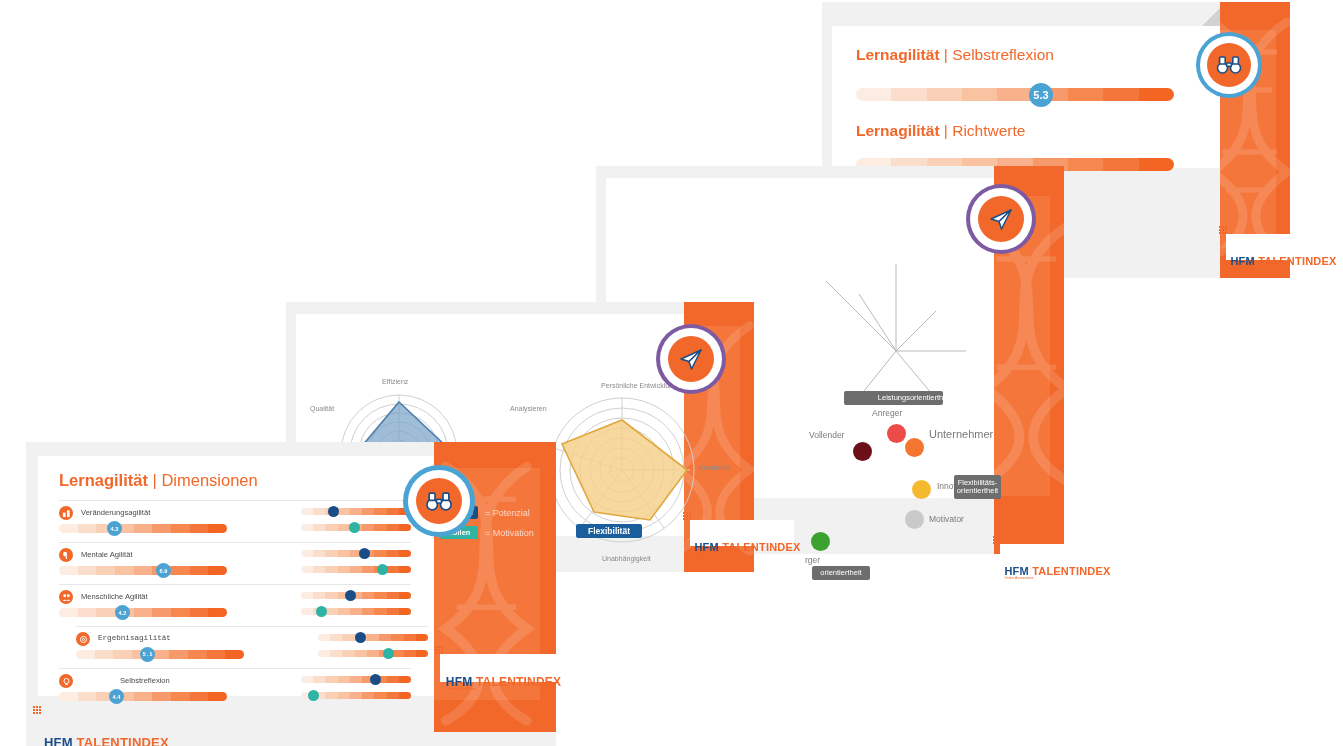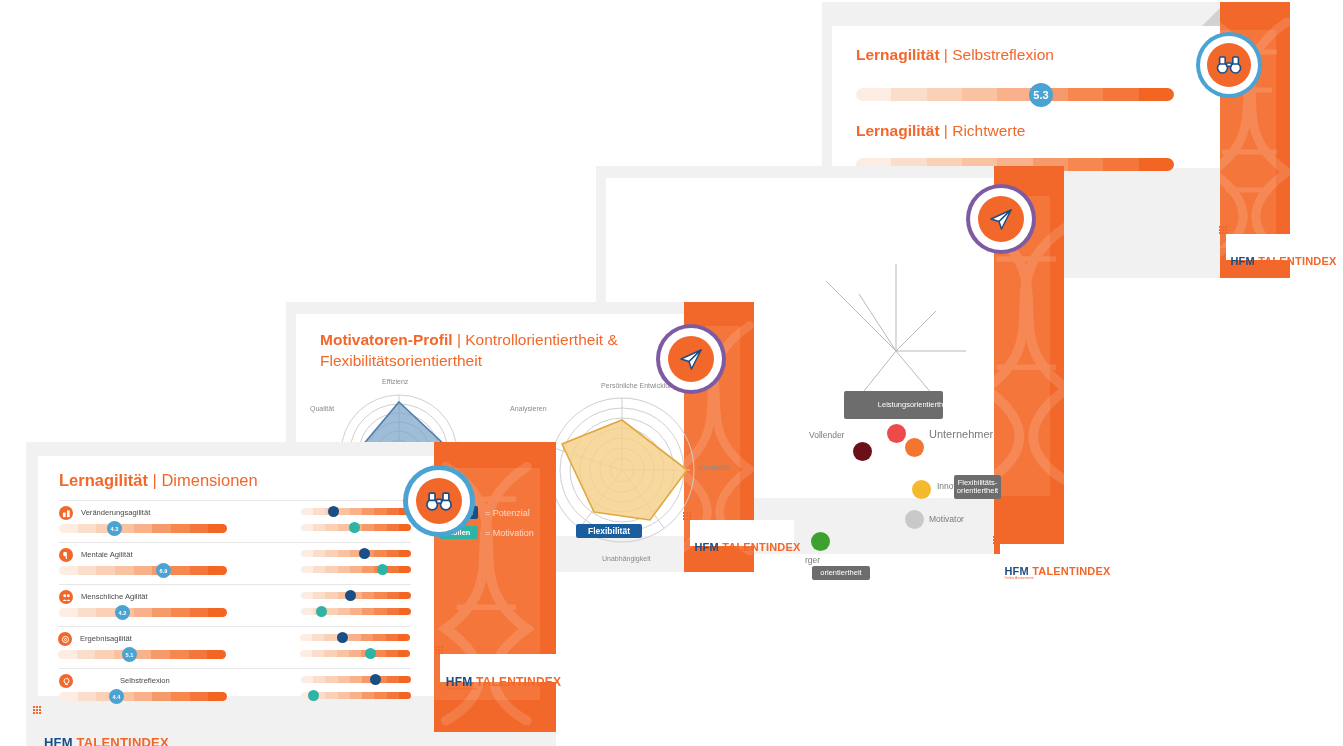--- a/index.html
+++ b/index.html
@@ -242,21 +242,21 @@
   <div class="role-node" style="left:309px;top:344px;width:19px;height:19px;background:#c9c9c9;"></div>
   <div class="role-node" style="left:215px;top:366px;width:19px;height:19px;background:#3da130;"></div>
 
   <div class="role-lbl" style="left:276px;top:242px;font-size:8.5px;">Anreger</div>
   <div class="role-lbl" style="left:213px;top:264px;font-size:8.5px;">Vollender</div>
   <div class="role-lbl" style="left:333px;top:262px;font-size:11px;">Unternehmer</div>
   <div class="role-lbl" style="left:341px;top:315px;font-size:8.5px;">Innovator</div>
   <div class="role-lbl" style="left:333px;top:348px;font-size:8.5px;">Motivator</div>
   <div class="role-lbl" style="left:209px;top:389px;font-size:8.5px;">rger</div>
 
-  <div class="chip grey" style="left:248px;top:225px;width:99px;height:28px;font-size:7.5px;padding-left:42px;">Leistungsorientiertheit</div>
+  <div class="chip grey" style="left:248px;top:225px;width:99px;height:14px;font-size:7.5px;padding-left:42px;">Leistungsorientiertheit</div>
   <div class="chip grey" style="left:358px;top:309px;width:47px;height:24px;font-size:7.5px;text-align:center;white-space:pre-line;">Flexibilitäts-
 orientiertheit</div>
   <div class="chip grey" style="left:216px;top:400px;width:58px;height:14px;font-size:7.5px;">orientiertheit</div>
 
   <div class="logo-box" style="left:404px;top:378px;width:104px;height:26px;">
     <div class="logo">
       <span class="dots">
         <i></i>
           <i></i>
           <i></i>
@@ -298,26 +298,20 @@
   <div class="sidebar" style="left:398px;top:0;width:70px;height:270px;">
     <div class="inner" style="left:0;top:24px;width:56px;height:214px;"></div>
     <svg class="dna" width="120" height="240" viewBox="0 0 120 250" style="left:-28px;top:14px;">
       <g stroke="#ffffff" stroke-width="9" fill="none" stroke-linecap="round">
         <path d="M20 10 C95 60 25 110 95 160 C25 210 95 245 95 245"></path>
         <path d="M95 10 C20 60 90 110 20 160 C90 210 20 245 20 245"></path>
       </g>
     </svg>
   </div>
 
-  <div class="hd" style="position:absolute;left:34px;top:28px;font-size:15.5px;line-height:1.35;width:330px;">
-    <b>Motivatoren-Profil</b>
-    <span class="sep">|</span>
-    <span class="sub">Kontrollorientiertheit &amp;</span><br>
-    <span class="sub">Flexibilitätsorientiertheit</span>
-  </div>
 
   <svg class="radar" width="130" height="130" viewBox="0 0 130 130" style="left:48px;top:86px;">
     <g fill="none" stroke="#cfcfcf" stroke-width="1">
       <circle cx="65" cy="65" r="58"></circle>
         <circle cx="65" cy="65" r="49"></circle>
       <circle cx="65" cy="65" r="40"></circle>
         <circle cx="65" cy="65" r="31"></circle>
       <circle cx="65" cy="65" r="22"></circle>
         <circle cx="65" cy="65" r="13"></circle>
       <line x1="65" y1="65" x2="65" y2="7"></line>
@@ -559,21 +553,21 @@
       <i style="background:#f9c2a1"></i>
         <i style="background:#f8b18a"></i>
         <i style="background:#f79a6b"></i>
       <i style="background:#f6874f"></i>
         <i style="background:#f5763a"></i>
         <i style="background:#f26522"></i>
     </div>
     <div class="dot teal" style="left:257px;top:22px;width:11px;height:11px;"></div>
   </div>
 
-  <div class="dim-row" style="position:absolute;left:32px;top:184px;width:352px;height:37px;">
+  <div class="dim-row" style="position:absolute;left:50px;top:184px;width:352px;height:37px;font-family:Liberation Mono, monospace;">
     <div class="sepline"></div>
     <div class="dim-ico" style="left:0;top:6px;width:14px;height:14px;">
       <svg width="9" height="9" viewBox="0 0 10 10">
           <g fill="none" stroke="#fff" stroke-width="1.1">
             <circle cx="5" cy="5" r="3.4"></circle>
             <circle cx="5" cy="5" r="1.1"></circle>
           </g>
         </svg>
     </div>
     <div class="dim-lbl" style="left:22px;top:8px;font-size:7.6px;">Ergebnisagilität</div>

